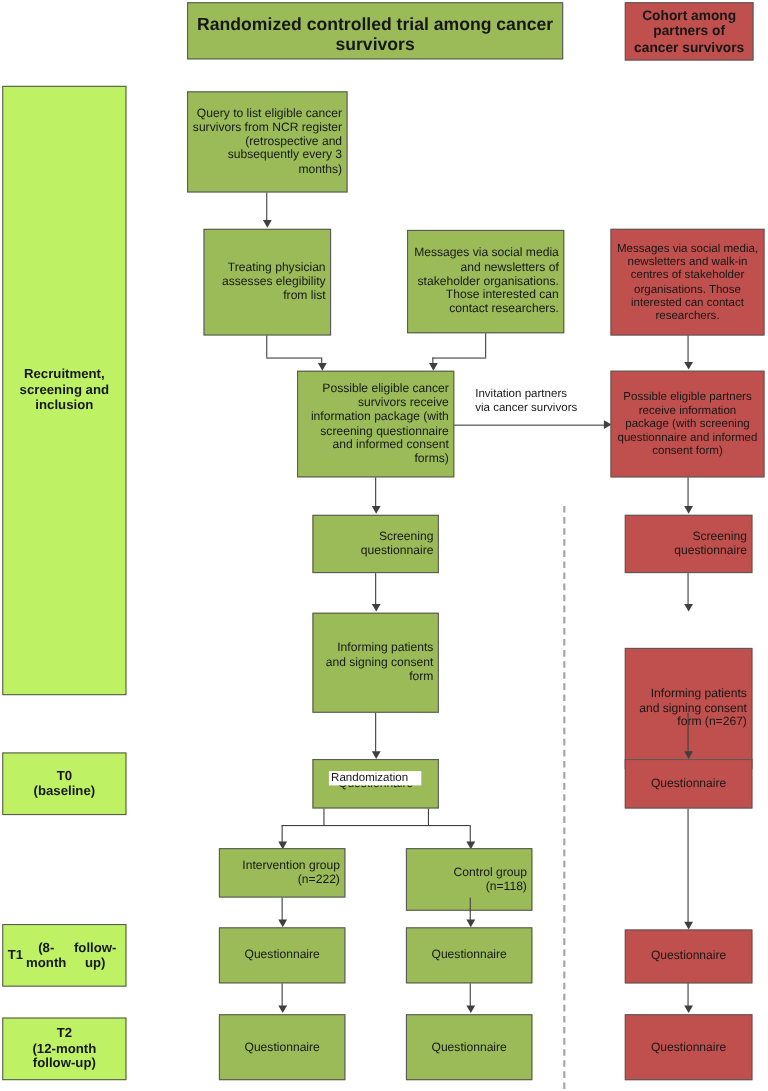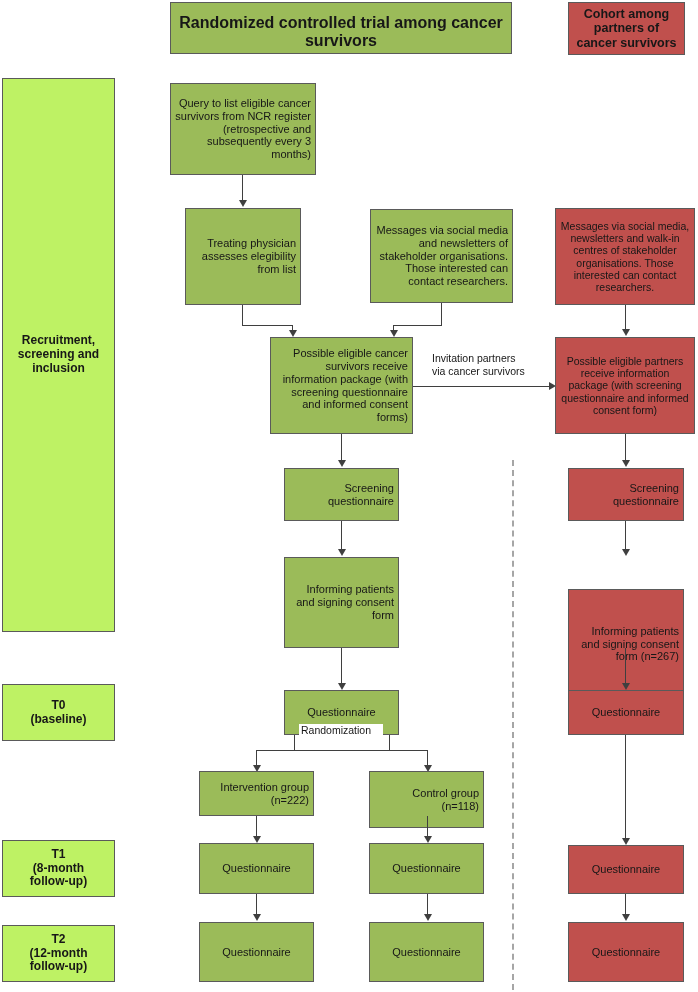--- a/index.html
+++ b/index.html
@@ -115,21 +115,21 @@
 
   <div class="box blue blue-txt" style="left:2px; top:78px; width:113px; height:554px;">
     <span>Recruitment, screening and inclusion</span>
   </div>
 
   <div class="box blue blue-txt" style="left:2px; top:684px; width:113px; height:57px; flex-direction:column;">
     <span>T0</span>
     <span>(baseline)</span>
   </div>
 
-  <div class="box blue blue-txt" style="left:2px; top:840px; width:113px; height:57px; flex-direction:column;">
+  <div class="box blue blue-txt" style="left:2px; top:840px; width:113px; height:57px; ">
     <span>T1</span>
     <span>(8-month</span>
     <span>follow-up)</span>
   </div>
 
   <div class="box blue blue-txt" style="left:2px; top:925px; width:113px; height:57px; flex-direction:column;">
     <span>T2</span>
     <span>(12-month</span>
     <span>follow-up)</span>
   </div>
@@ -191,21 +191,21 @@
     <span>Questionnaire</span>
   </div>
 
   <div class="conn hline" style="left:256px; top:750px; width:171px;"></div>
   <div class="conn vline" style="left:294px; top:735px; height:15px;"></div>
   <div class="conn vline" style="left:389px; top:735px; height:15px;"></div>
   <div class="conn vline" style="left:256px; top:750px; height:18px;"></div>
   <div class="arrow-down" style="left:253px; top:765px;"></div>
   <div class="conn vline" style="left:427px; top:750px; height:18px;"></div>
   <div class="arrow-down" style="left:424px; top:765px;"></div>
-  <div class="edge-label" style="left:299px; top:724px; width:80px;">Randomization</div>
+  <div class="edge-label" style="left:299px; top:701px; width:80px;">Randomization</div>
 
   <div class="box green body-txt" style="left:199px; top:771px; width:115px; height:45px;">
     <span>Intervention group (n=222)</span>
   </div>
 
   <div class="box green body-txt" style="left:369px; top:771px; width:115px; height:57px;">
     <span>Control group (n=118)</span>
   </div>
 
   <div class="conn vline" style="left:256px; top:816px; height:23px;"></div>

